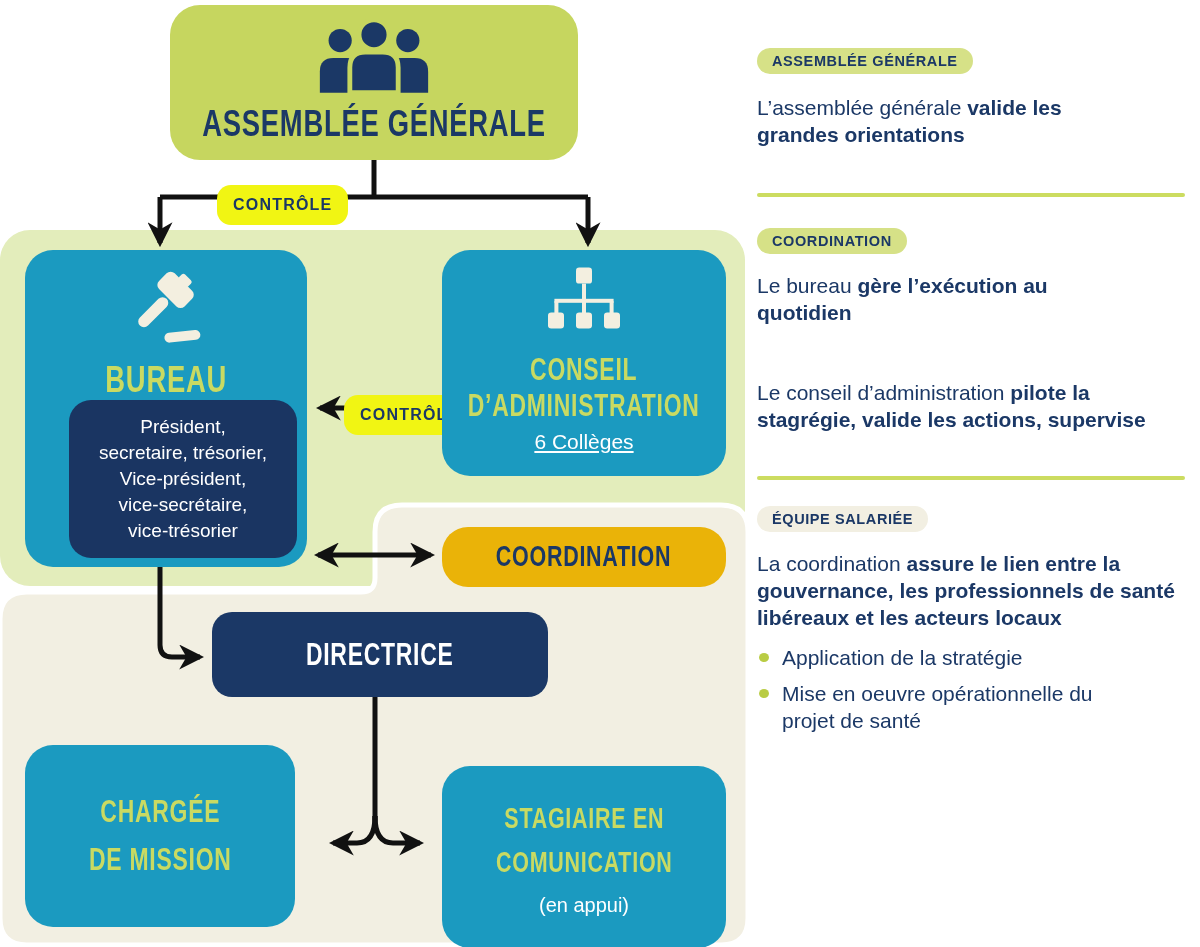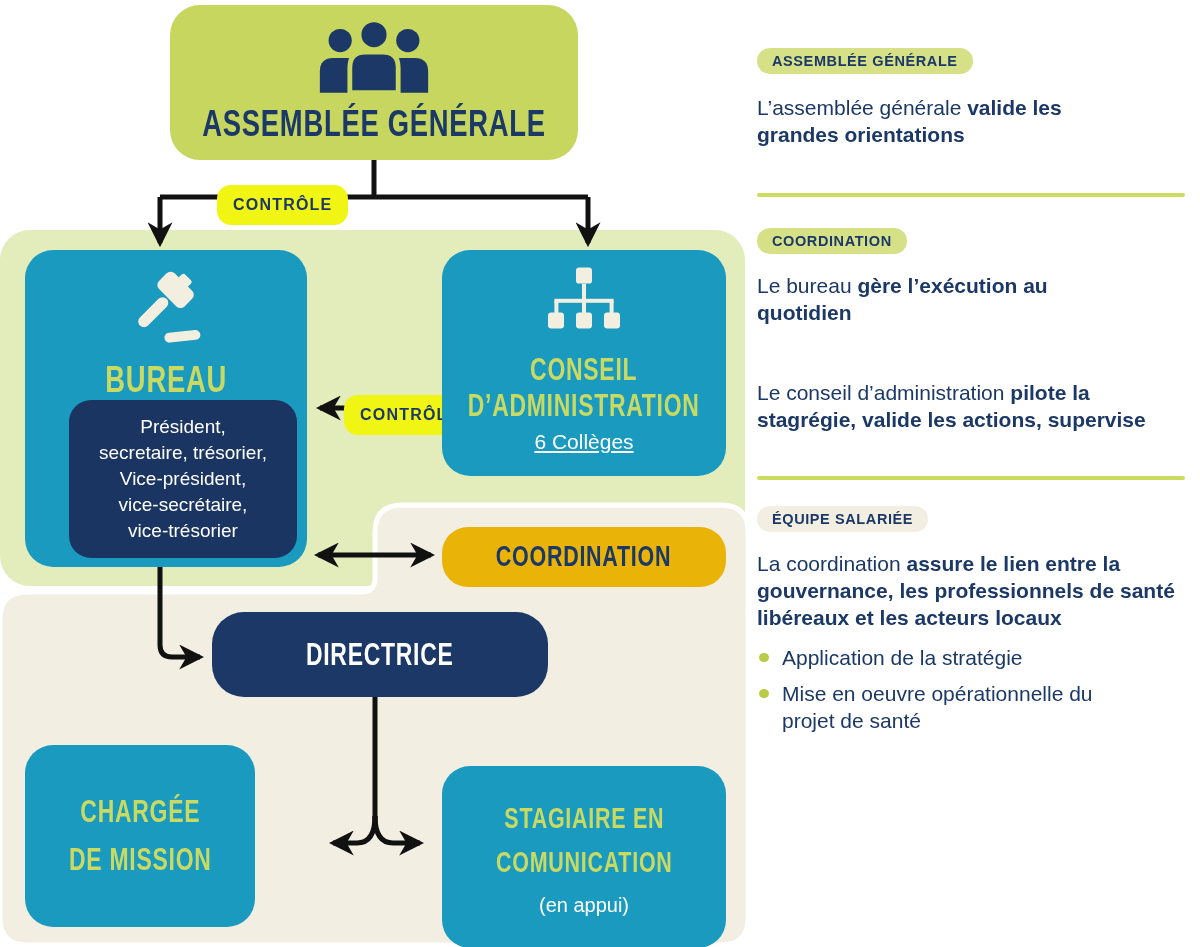--- a/index.html
+++ b/index.html
@@ -7,21 +7,21 @@
     position:relative;width:1200px;height:947px;overflow:hidden;
     font-family:"Liberation Sans",sans-serif;background:#ffffff;
   }
   .abs{position:absolute;}
   
   .container-green{left:0;top:230px;width:745px;height:356px;border-radius:30px;background:#e3edbb;}
   .bg-svg{left:0;top:0;width:1200px;height:947px;}
   
   .box{display:flex;flex-direction:column;align-items:center;justify-content:center;box-sizing:border-box;}
   .teal{background:#1b9ac0;border-radius:28px;}
-  .navybox{background:#1b3866;border-radius:32px;}
+  .navybox{background:#1b3866;border-radius:20px;}
   .greenbox{background:#eab308;border-radius:26px;text-align:center;}
   .cond{display:inline-block;transform:scaleX(0.74);transform-origin:50% 50%;
         font-weight:700;letter-spacing:1px;white-space:nowrap;line-height:1.15;}
   .cond2{display:block;transform:scaleX(0.74);transform-origin:50% 50%;
         font-weight:700;letter-spacing:1px;text-align:center;}
   .ttl-navy{color:#1b3866;}
   .ttl-green{color:#c9da62;}
   .ttl-white{color:#ffffff;}
   
   .assemblee{left:170px;top:5px;width:408px;height:155px;background:#c6d65f;border-radius:30px;
@@ -31,21 +31,21 @@
   .bureau-inner{position:absolute;left:8px;right:10px;top:150px;bottom:9px;background:#1a3562;border-radius:22px;
                 display:flex;flex-direction:column;align-items:center;justify-content:center;
                 color:#ffffff;font-size:19px;line-height:26px;text-align:right;margin-left:36px;}
   
   .conseil{left:442px;top:250px;width:284px;height:226px;padding-top:16px;justify-content:flex-start;}
   
   .coordination{left:442px;top:527px;width:284px;height:60px;}
   
   .directrice{left:212px;top:612px;width:336px;height:85px;}
   
-  .chargee{left:25px;top:745px;width:230px;height:182px;}
+  .chargee{left:25px;top:745px;width:270px;height:182px;}
   .stagiaire{left:442px;top:766px;width:284px;height:182px;}
   .subnote{color:#ffffff;font-size:20px;margin-top:10px;}
   .sub6{color:#ffffff;font-size:21px;margin-top:6px;text-decoration:underline;}
   
   .badge-yellow{position:absolute;height:40px;background:#f1f513;border-radius:14px;
       display:inline-flex;align-items:center;padding:0 16px;color:#1b3866;
       font-size:16px;font-weight:700;letter-spacing:1.2px;}
   
   .badge-pill{display:inline-flex;align-items:center;height:26px;padding:0 15px;border-radius:13px;
       color:#1b3866;font-size:14.5px;font-weight:700;letter-spacing:0.6px;background:#d6e187;}

